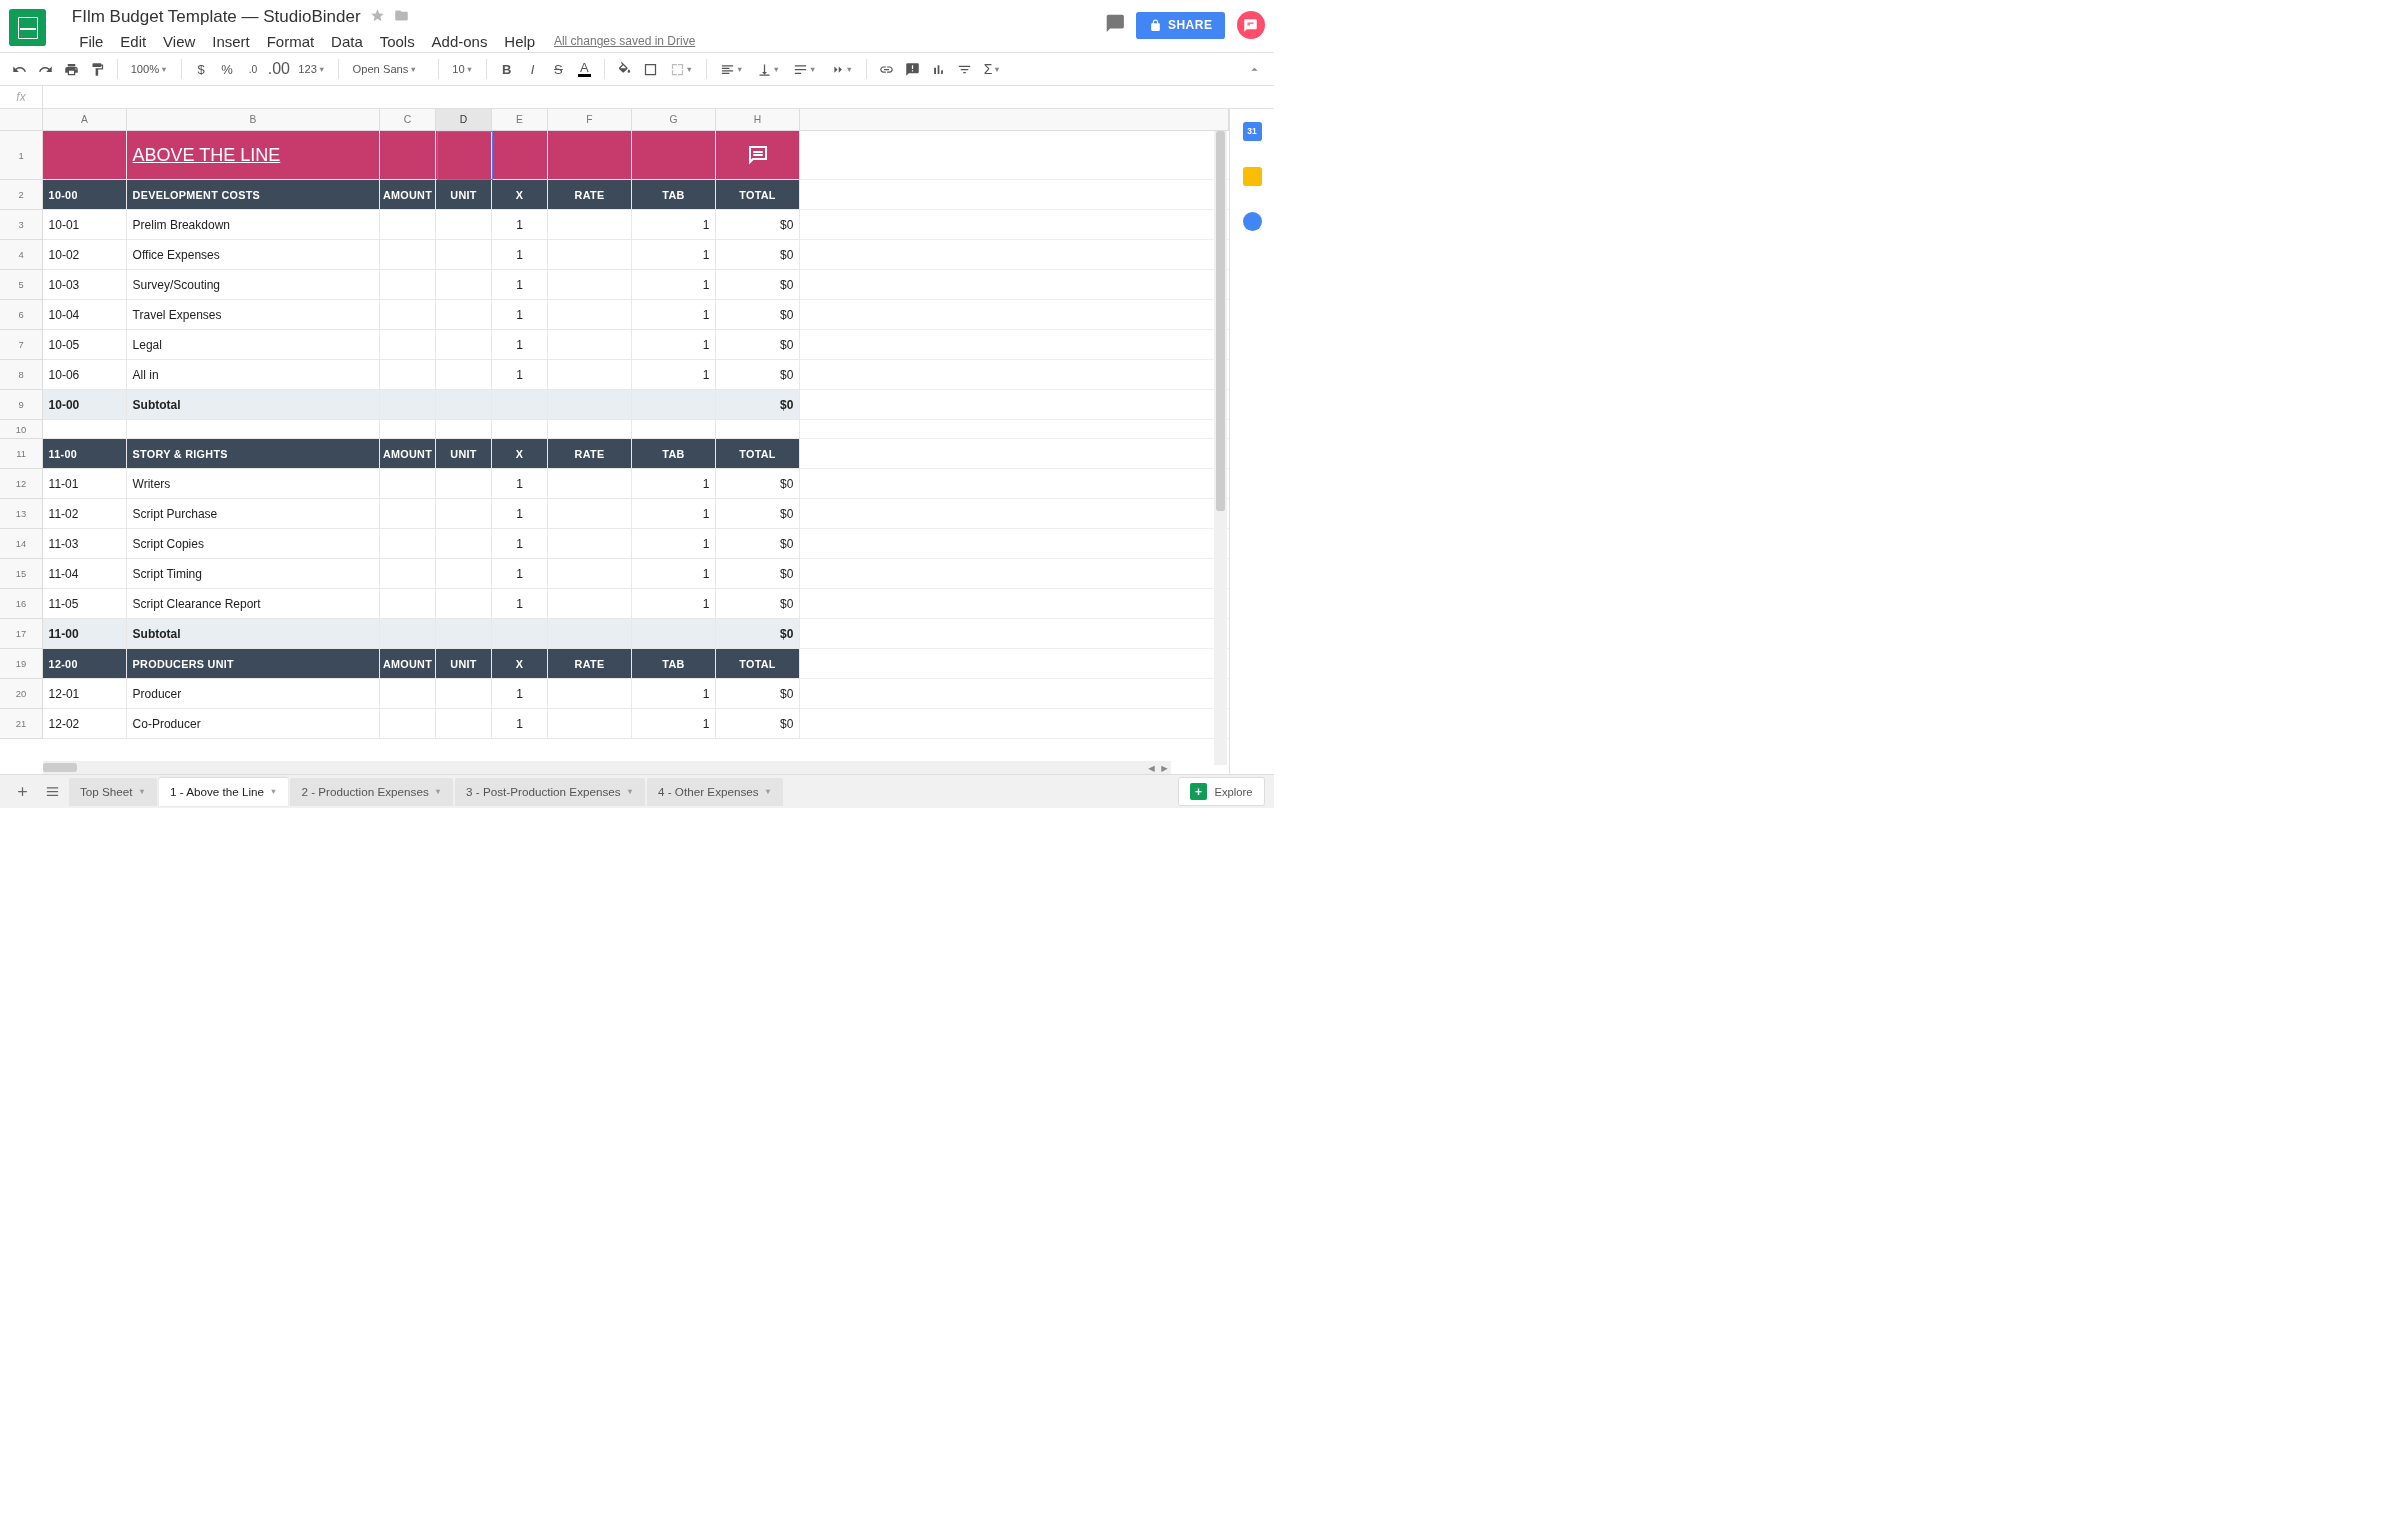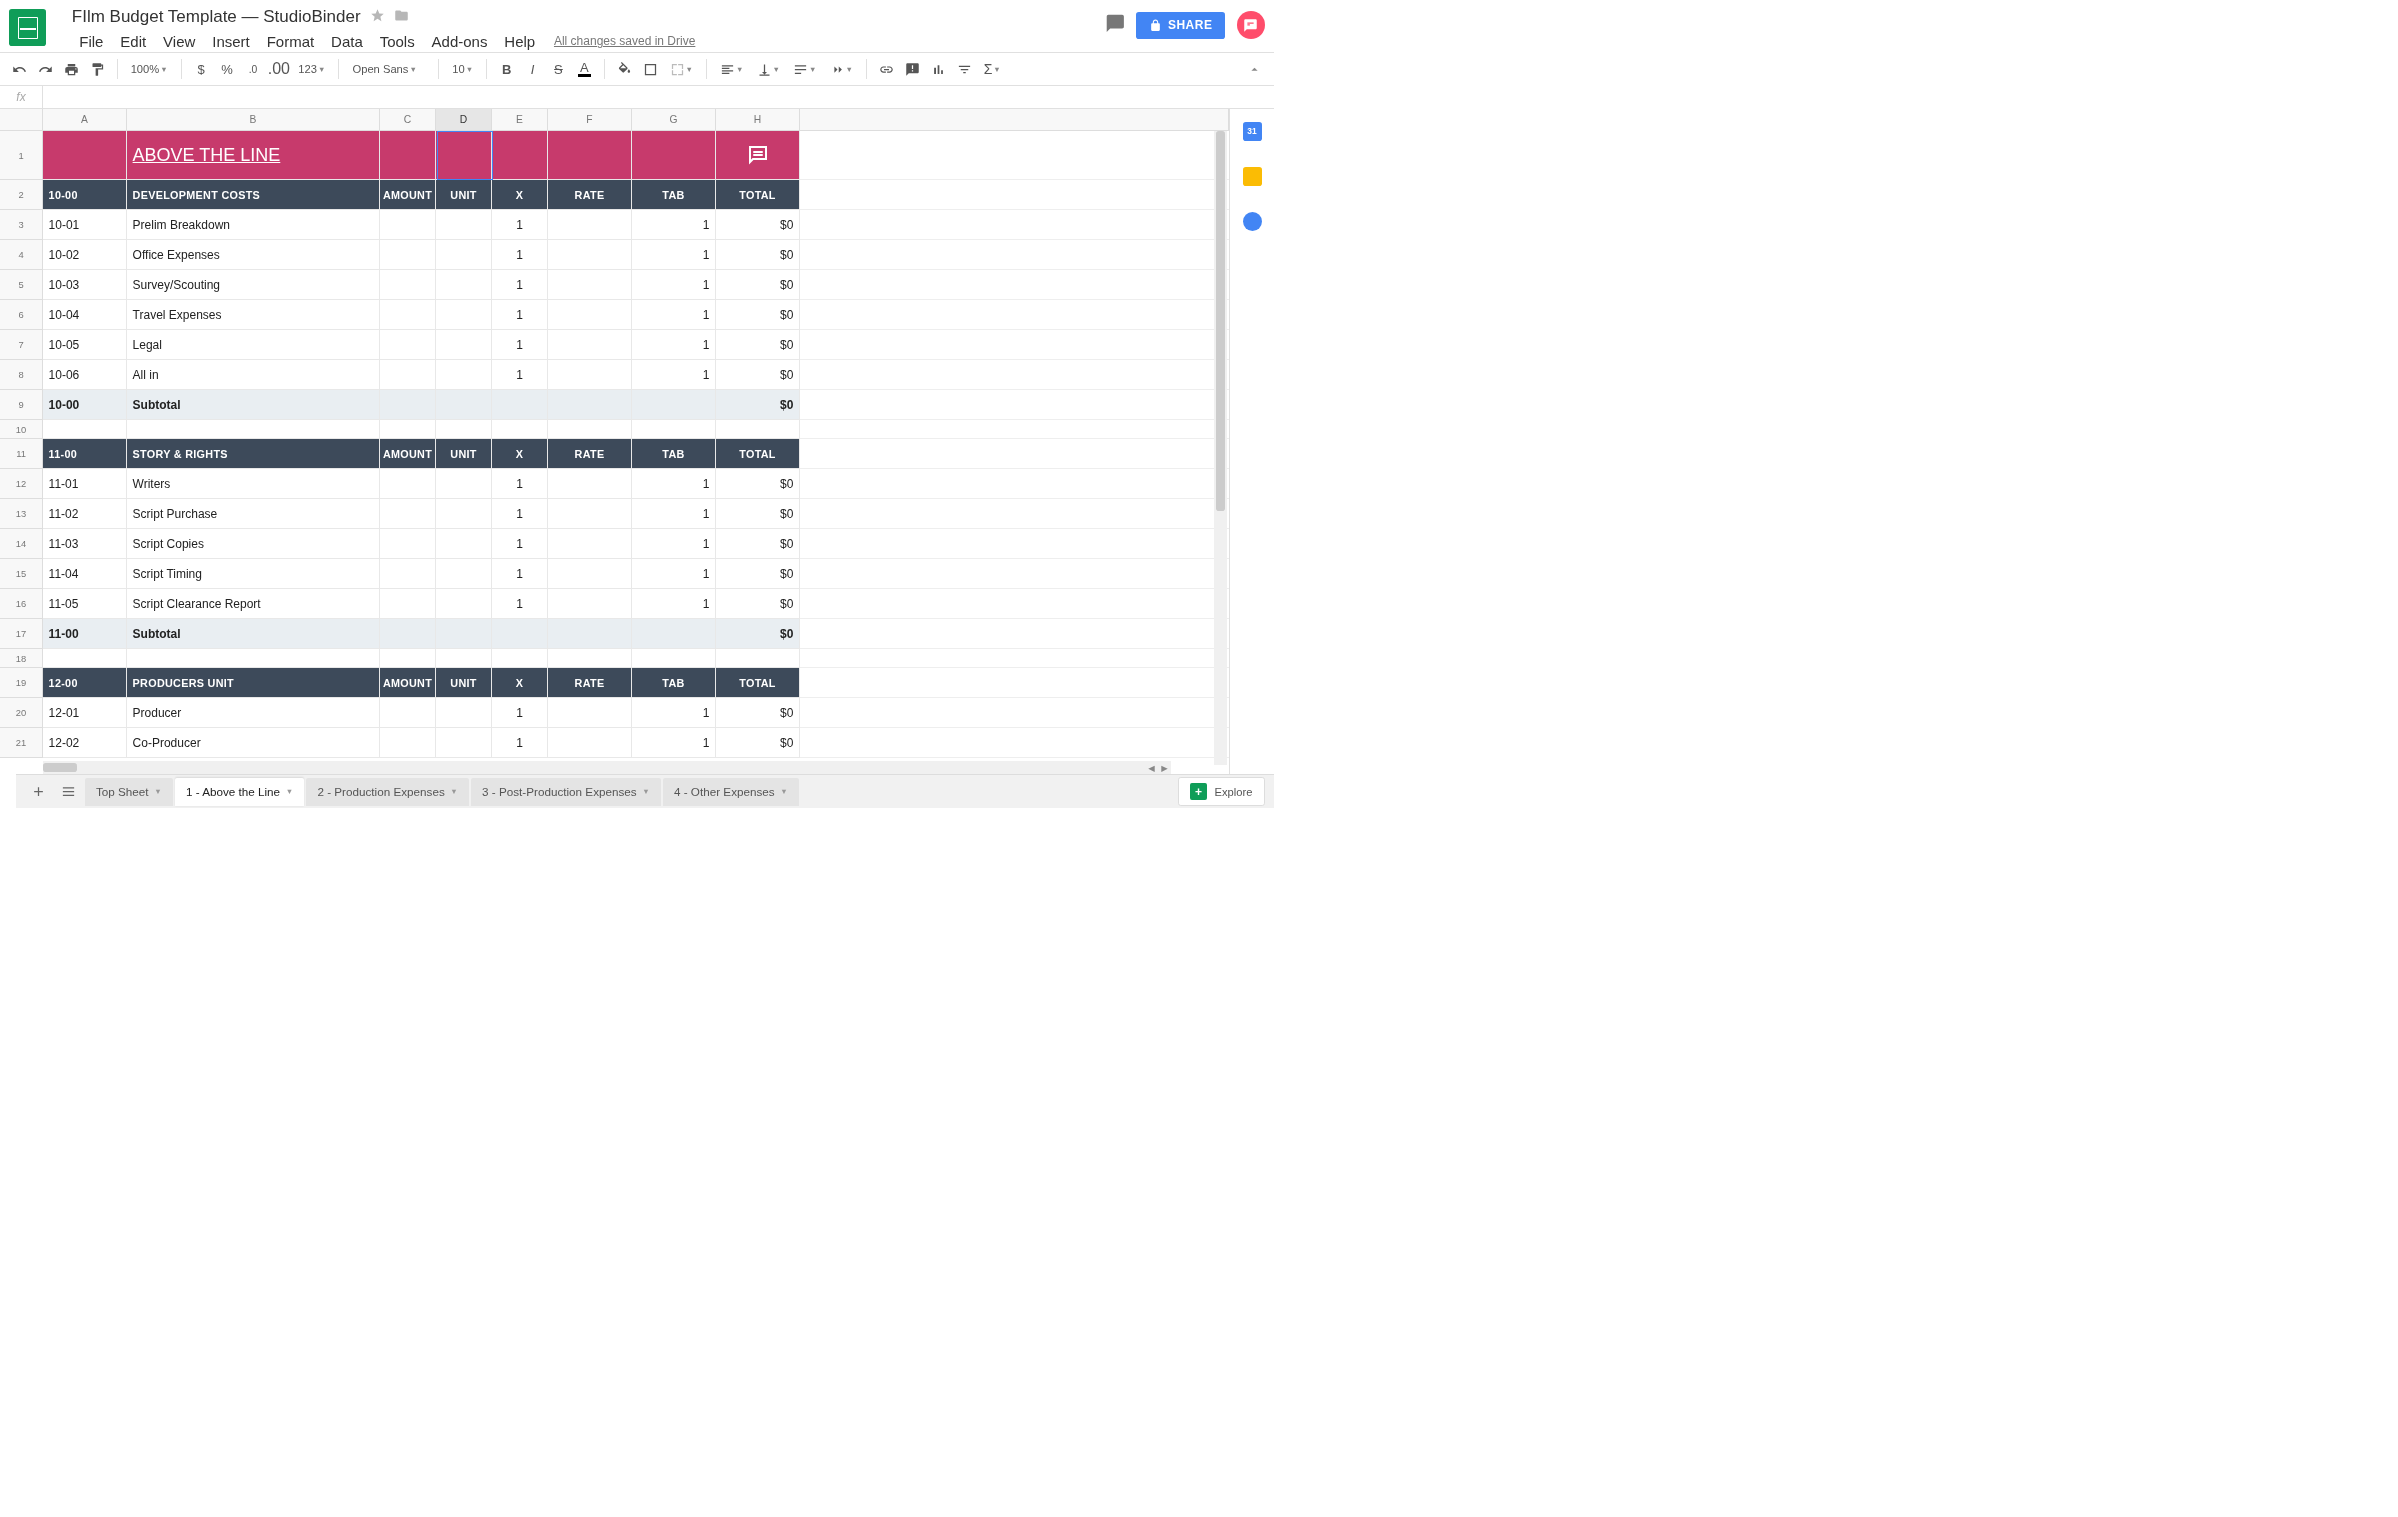--- a/index.html
+++ b/index.html
@@ -86,21 +86,21 @@
 .sub-cell { background: #e9eef2; font-weight: bold; }
 
 
 .v-scroll { position: absolute; right: 47px; top: 131px; bottom: 43px; width: 13px; background: #f0f0f0; }
 .v-thumb { position: absolute; left: 1.9px; right: 1.9px; top: 0; height: 60%; background: #ccc; border-radius: 2.8px; }
 .h-scroll { position: absolute; left: 43px; right: 58px; bottom: 0; height: 13px; background: #f0f0f0; }
 .h-thumb { position: absolute; top: 1.9px; bottom: 1.9px; left: 0; width: 3%; background: #ccc; border-radius: 2.8px; }
 .h-scroll .arrow { position: absolute; top: 0; bottom: 0; width: 13px; display: flex; align-items: center; justify-content: center; font-size: 8.4px; color: #888; }
 
 
-.sheet-bar { position: absolute; bottom: 0; left: 16px; right: 0; height: 34px; background: #f1f1f1; border-top: 0.9px solid #ddd; display: flex; align-items: center; padding: 0 9.4px; gap: 3.7px; }
+.sheet-bar { position: absolute; bottom: 0; left: 0; right: 0; height: 34px; background: #f1f1f1; border-top: 0.9px solid #ddd; display: flex; align-items: center; padding: 0 9.4px; gap: 3.7px; }
 .sheet-btn { width: 26px; height: 26px; display: flex; align-items: center; justify-content: center; color: #666; cursor: pointer; }
 .sheet-btn svg { width: 15px; height: 15px; fill: #666; }
 .sheet-tab { display: flex; align-items: center; gap: 5.6px; padding: 0 11.2px; height: 28px; background: #e4e4e4; color: #555; font-size: 11.7px; border-radius: 1.9px 1.9px 0 0; margin-right: 1.9px; cursor: pointer; }
 .sheet-tab.active { background: #fff; color: #222; font-weight: 500; box-shadow: 0 -0.9px 1.9px rgba(0,0,0,0.1); }
 .sheet-tab .caret { font-size: 7.5px; color: #999; }
 .sheet-spacer { flex: 1; }
 .explore-btn { display: flex; align-items: center; gap: 7.5px; padding: 4.7px 11.2px; background: #fff; border: 0.9px solid #ddd; border-radius: 2.8px; font-size: 11.2px; color: #555; cursor: pointer; }
 .explore-btn .ex-ic { width: 17px; height: 17px; background: #0f9d58; border-radius: 1.9px; display: flex; align-items: center; justify-content: center; color: #fff; font-weight: bold; font-size: 12px; }
 
 
@@ -513,32 +513,20 @@
           <div class="cell cA sub-cell">11-00</div>
           <div class="cell cB sub-cell">Subtotal</div>
           <div class="cell cC sub-cell"></div>
           <div class="cell cD sub-cell"></div>
           <div class="cell cE sub-cell"></div>
           <div class="cell cF sub-cell"></div>
           <div class="cell cG sub-cell"></div>
           <div class="cell cH sub-cell num">$0</div>
           <div class="cell cRest empty-right"></div>
         </div>
-        <div class="row" style="height: 19px;">
-          <div class="row-h">18</div>
-          <div class="cell cA"></div>
-          <div class="cell cB"></div>
-          <div class="cell cC"></div>
-          <div class="cell cD"></div>
-          <div class="cell cE"></div>
-          <div class="cell cF"></div>
-          <div class="cell cG"></div>
-          <div class="cell cH"></div>
-          <div class="cell cRest empty-right"></div>
-        </div>
         <div class="row">
           <div class="row-h">19</div>
           <div class="cell cA sec-cell">12-00</div>
           <div class="cell cB sec-cell">PRODUCERS UNIT</div>
           <div class="cell cC sec-cell center">AMOUNT</div>
           <div class="cell cD sec-cell center">UNIT</div>
           <div class="cell cE sec-cell center">X</div>
           <div class="cell cF sec-cell center">RATE</div>
           <div class="cell cG sec-cell center">TAB</div>
           <div class="cell cH sec-cell center">TOTAL</div>

